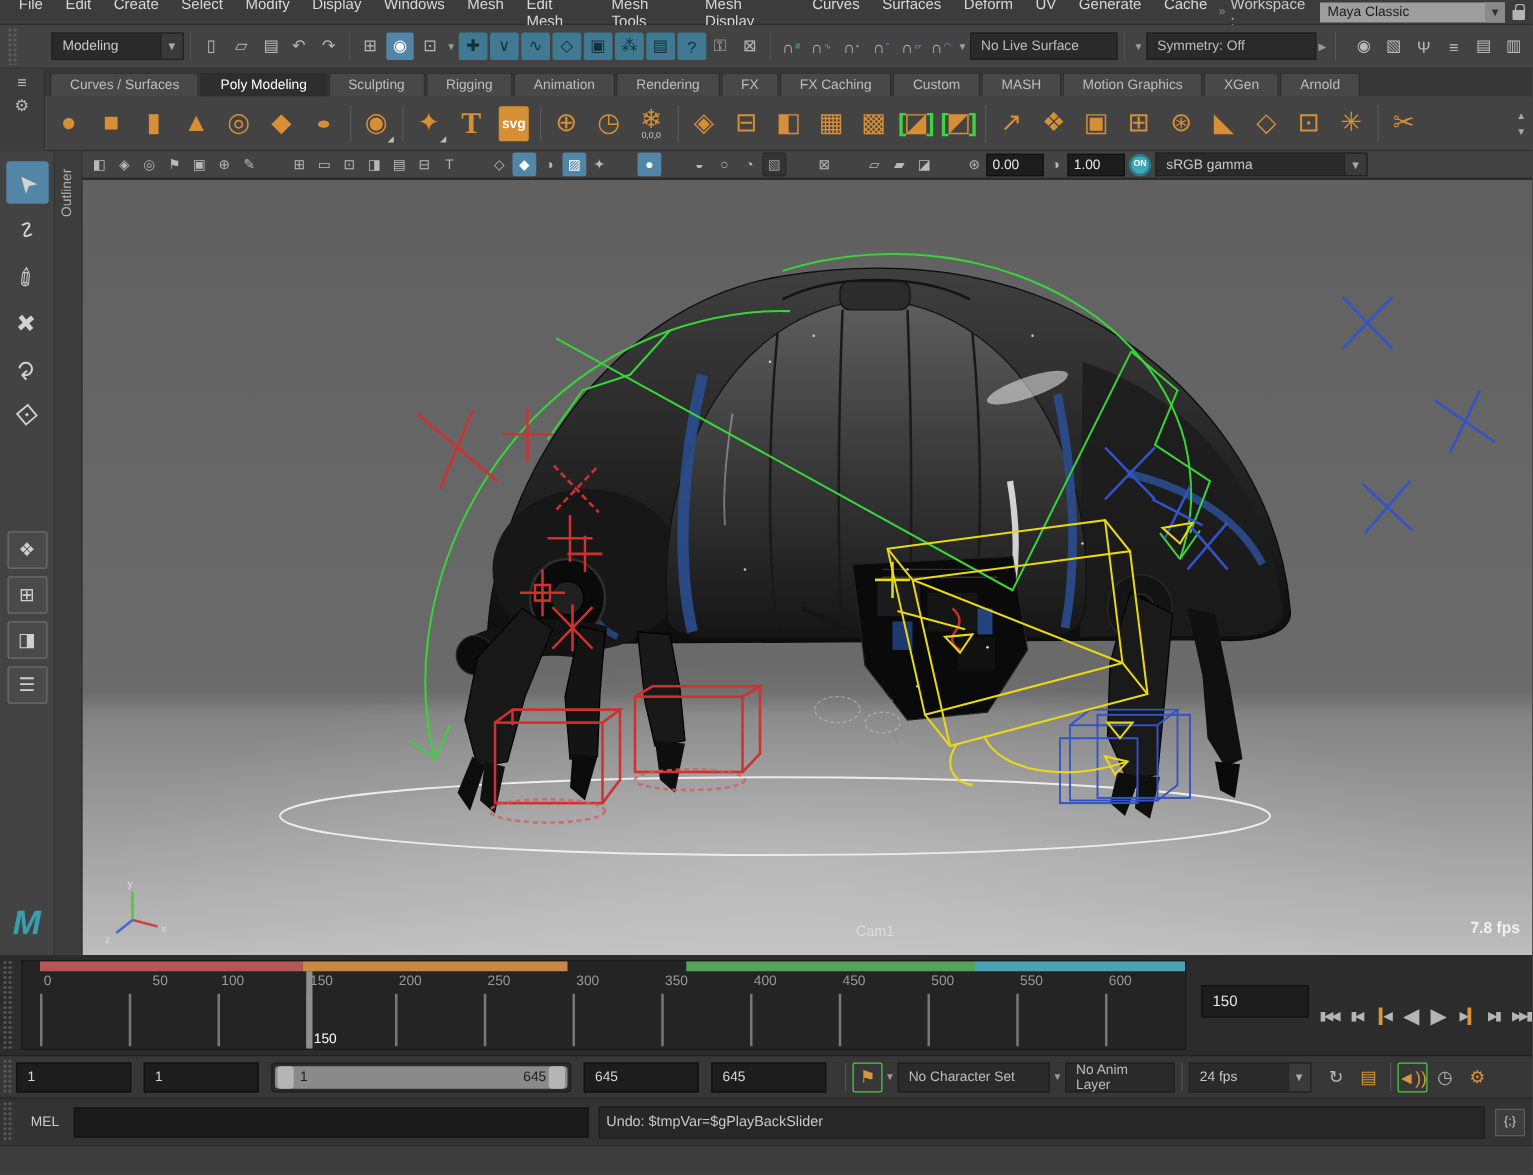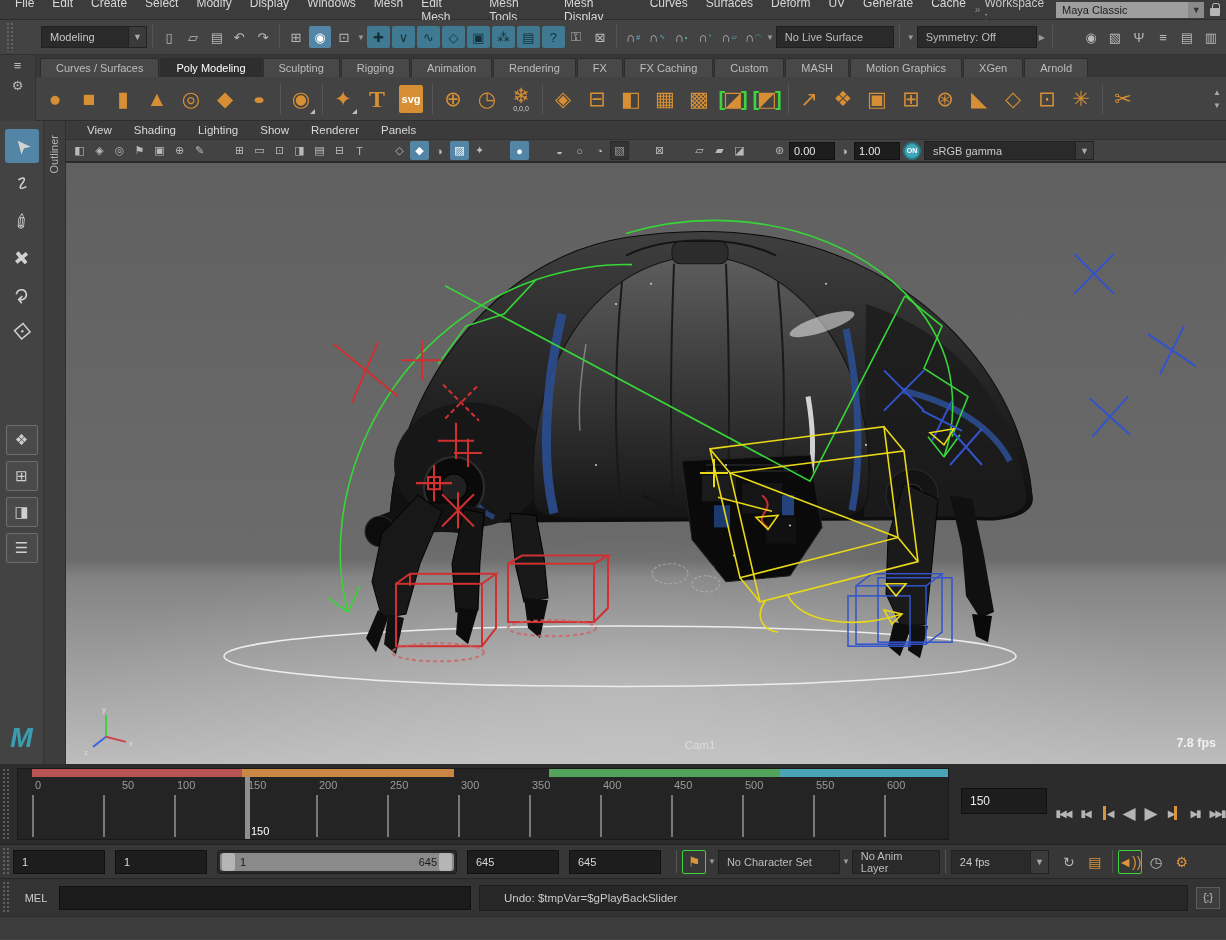--- a/index.html
+++ b/index.html
@@ -130,21 +130,21 @@
     color:#d9943c; font-size:14px; flex:0 0 auto; }
   .btn-sq.br-green { border:1px solid #3ed43e; border-radius:2px; }
   .btn-sq.gray { color:#b5b5b5; }
   .fps-dd { width:98px; height:24px; }
   
   .cmdrow { height:38px; background:#333; border-top:1px solid #262626; }
   .mel-label { width:46px; text-align:center; color:#cdcdcd; font-size:11px; flex:0 0 auto; }
   .mel-input { width:412px; height:24px; background:#1b1b1b; border:1px solid #101010; color:#ddd;
     padding:0 6px; font-size:11px; flex:0 0 auto; }
   .help-line { flex:1; height:26px; background:#272727; border:1px solid #1e1e1e; margin:0 8px;
-    display:flex; align-items:center; padding:0 24px; color:#c9c9c9; font-size:11.5px; }
+    display:flex; align-items:center; padding:0 5px; color:#c9c9c9; font-size:11.5px; }
   .script-btn { width:24px; height:22px; border:1px solid #5c5c5c; background:#3d3d3d; color:#c9c9c9;
     font-size:10px; display:flex; align-items:center; justify-content:center; margin-right:6px; flex:0 0 auto; }
   .bottom-strip { height:23px; background:#3d3d3d; border-top:1px solid #2a2a2a; }
 </style>
 </head>
 <body>
 
 <div class="row menubar">
   <div class="menus">
 
@@ -276,21 +276,21 @@
         <span class="mg">∩</span>
         <span class="sub">◠</span>
       </span>
     </div>
   <span class="mini-arrow">▼</span>
   <div class="txt-field" style="width:118px">
     <span>No Live Surface</span>
   </div>
   <div class="sepv"></div>
   <span class="mini-arrow">▼</span>
-  <div class="txt-field" style="width:120px">
+  <div class="txt-field" style="width:136px">
     <span>Symmetry: Off</span>
   </div>
   <span class="mini-arrow">▶</span>
   <div class="sepv"></div>
   <div class="tools" style="margin-left:auto; font-size:14px">
 
   <span class="tool">
         <span>◉</span>
       </span>
       <span class="tool">
@@ -485,29 +485,20 @@
         </span>
       </div>
     <div class="maya-logo">M</div>
   </div>
 
   <div class="outliner-strip">
     <div class="vtext">Outliner</div>
   </div>
 
   <div class="viewport-col">
-    <div class="panel-menu">
-
-    <span class="menu-item">View</span>
-        <span class="menu-item">Shading</span>
-        <span class="menu-item">Lighting</span>
-        <span class="menu-item">Show</span>
-        <span class="menu-item">Renderer</span>
-        <span class="menu-item">Panels</span>
-      </div>
     <div class="panel-toolbar">
       <div class="tools" style="gap:1px">
 
       <span class="tool">
             <span>◧</span>
           </span>
           <span class="tool">
             <span>◈</span>
           </span>
           <span class="tool">

